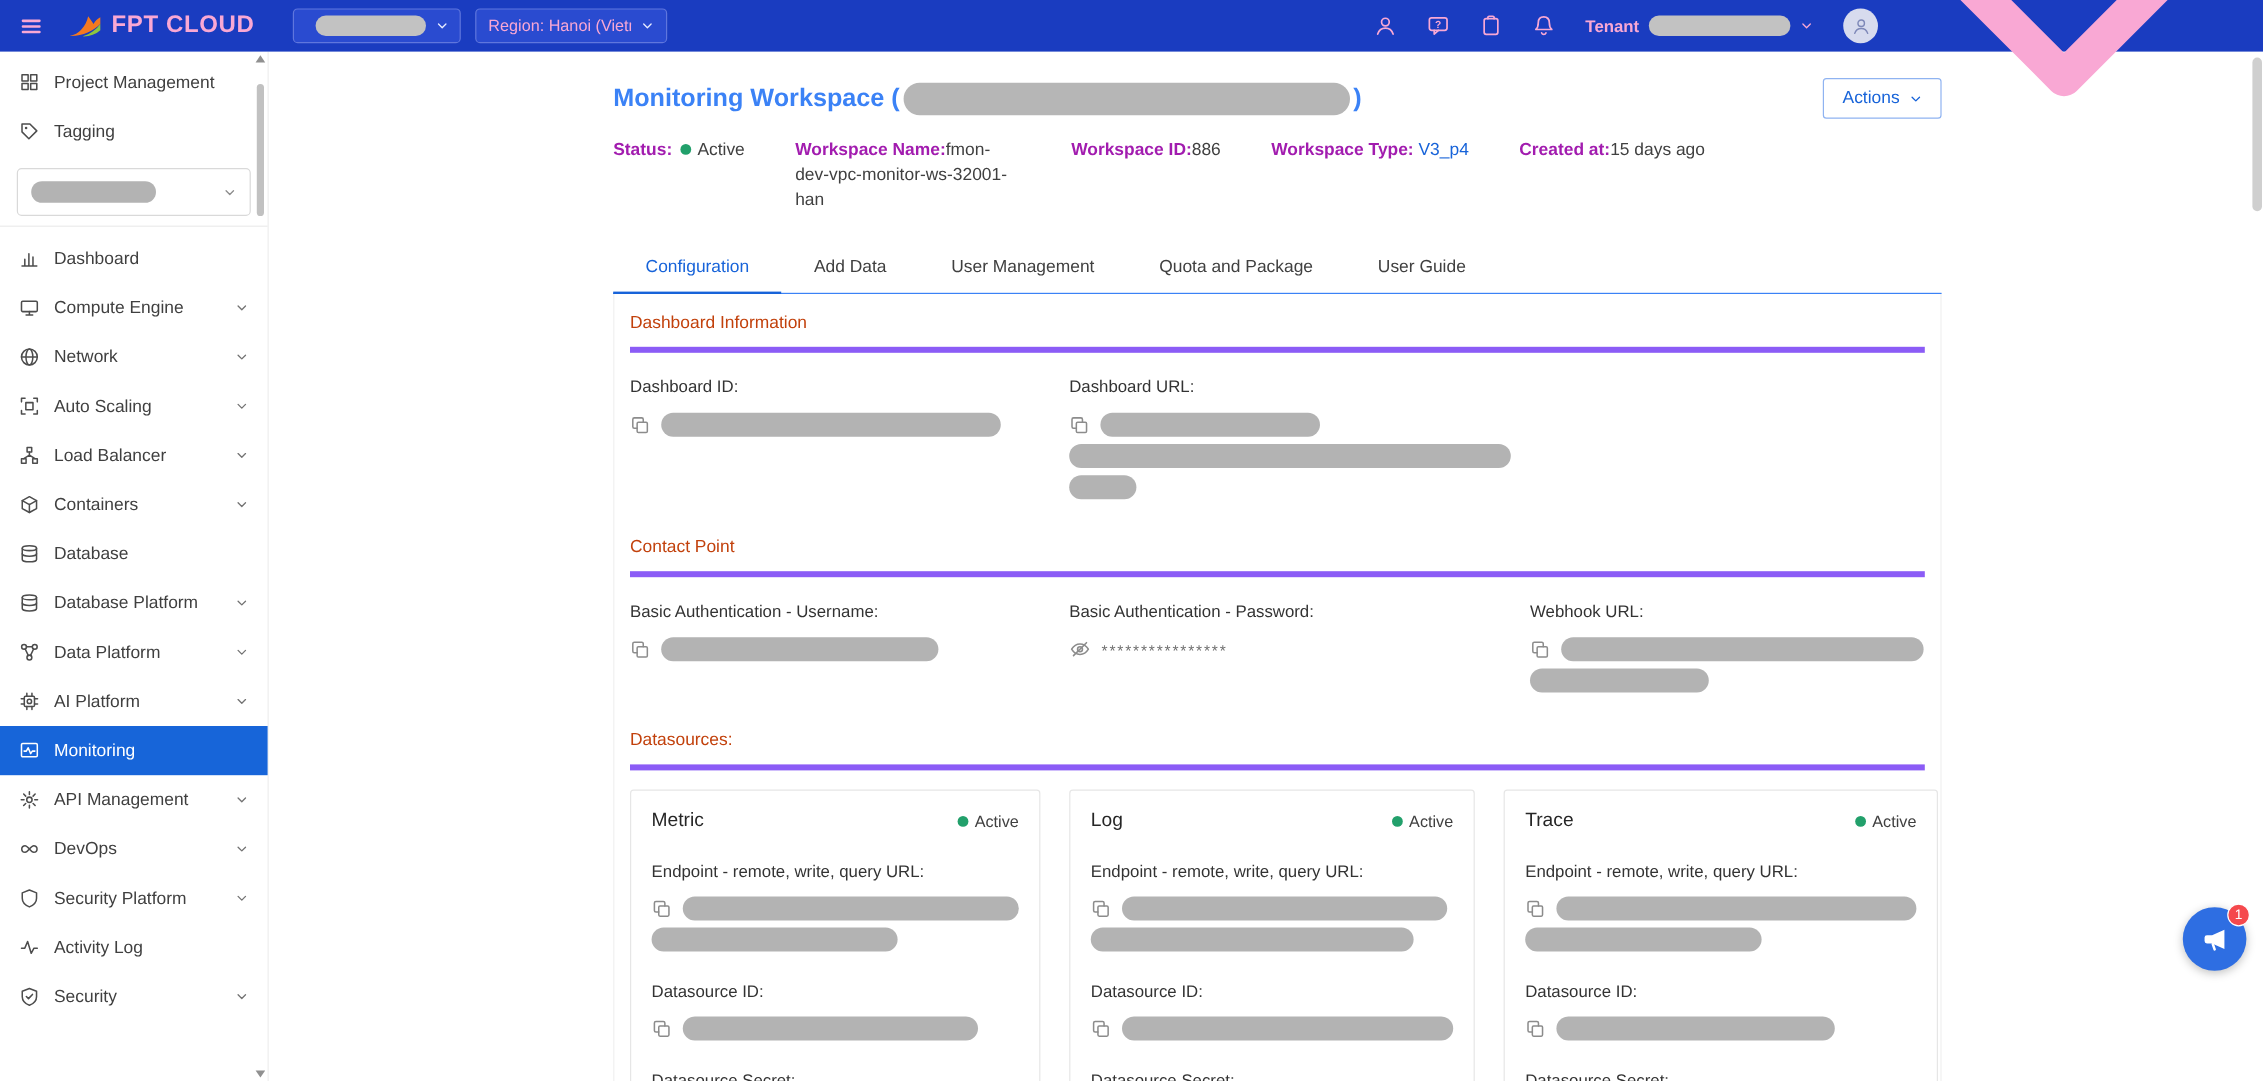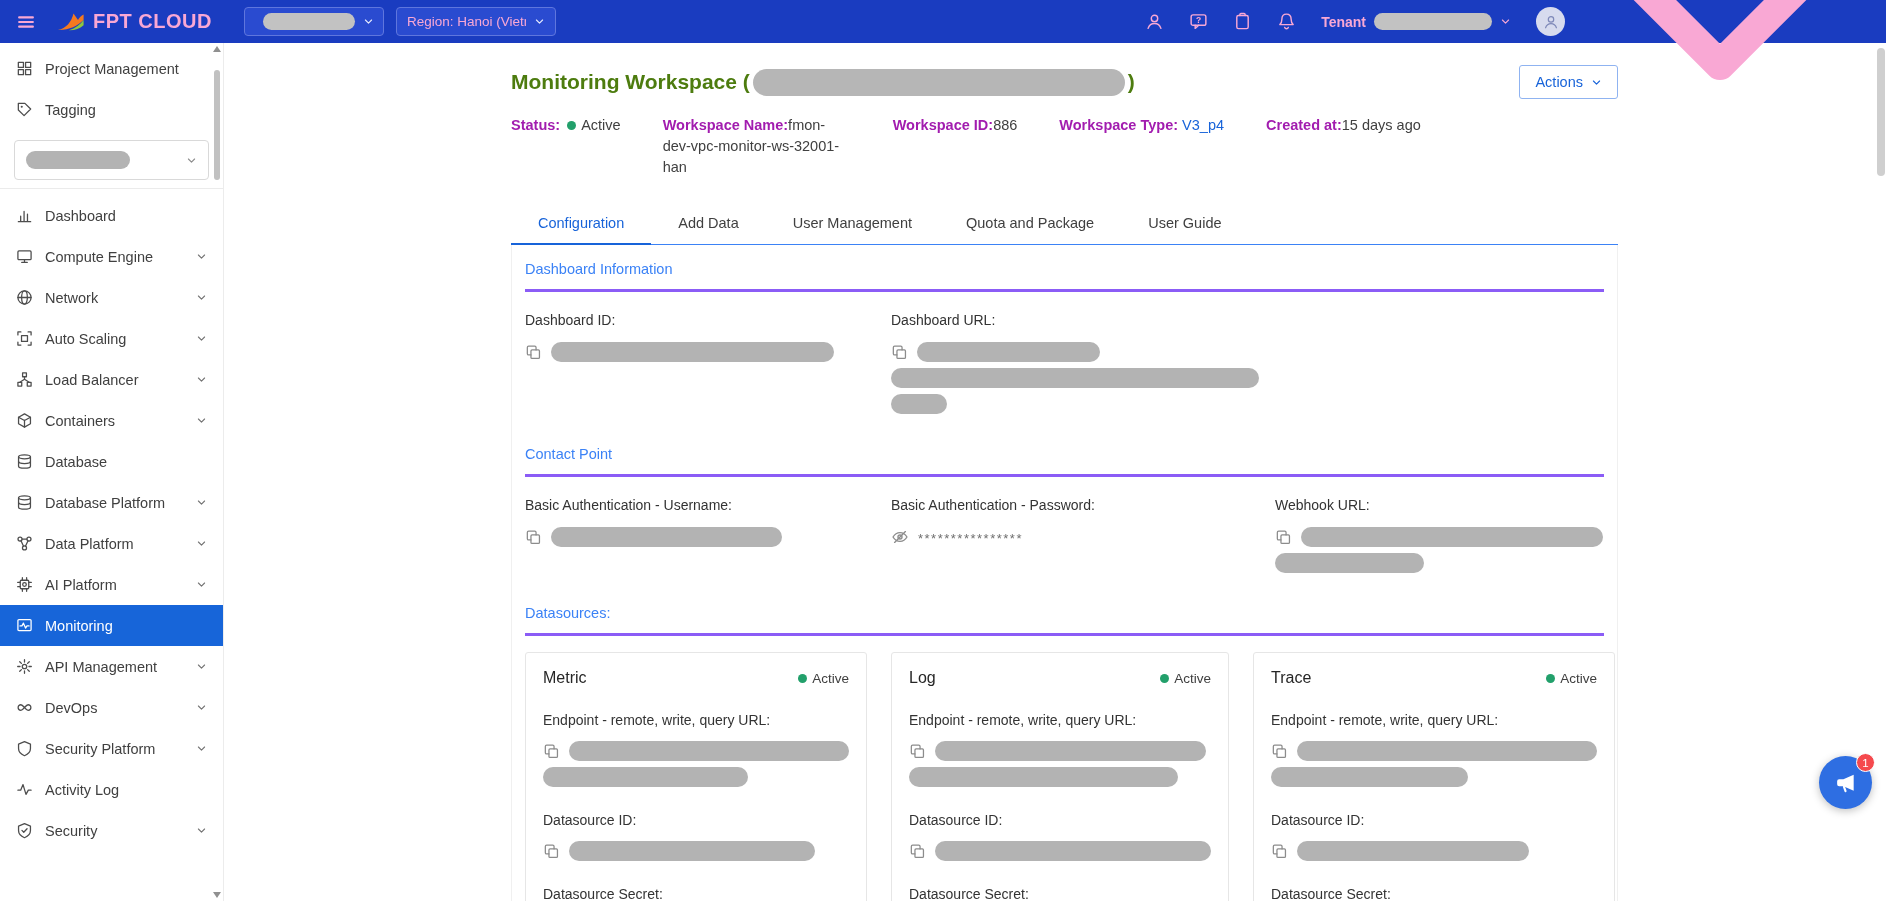--- a/index.html
+++ b/index.html
@@ -51,42 +51,42 @@
     border-left:4px solid transparent;border-right:4px solid transparent}
   .side-scroll .arrow.up{top:0;border-bottom:6px solid #909090}
   .side-scroll .arrow.down{bottom:0;border-top:6px solid #909090}
   .side-scroll .thumb{position:absolute;top:24px;left:2px;width:6px;height:110px;
     background:#c1c1c1;border-radius:3px}
 
   
   .main{flex:1;position:relative;overflow:hidden;background:#fff}
   .content{width:1107px;margin-left:287px;padding-top:22px}
   .header-row{display:flex;align-items:center}
-  .page-title{font-size:21px;font-weight:bold;color:#4d7c0f;display:flex;align-items:center}
+  .page-title{font-size:21px;font-weight:bold;color:#3b82f6;display:flex;align-items:center}
   .title-redact{width:372px;height:27px;border-radius:14px;background:#b6b6b6;margin:0 3px}
   .actions-btn{margin-left:auto;height:34px;padding:0 15px;border:1px solid #8fb3f1;color:var(--link,#1763d9);
     background:#fff;border-radius:3px;font-size:14.5px;display:flex;align-items:center;gap:8px;cursor:pointer;
     font-family:"Liberation Sans",sans-serif}
   .actions-btn .chev{width:11px;height:11px}
 
   .meta-row{display:flex;gap:42px;margin-top:16px;font-size:14.5px;line-height:1.45;align-items:flex-start}
   .meta-label{font-weight:bold;color:#a21caf}
   .meta-value{color:#404040}
   .meta-link{color:var(--link,#1763d9);text-decoration:none;cursor:pointer}
   .name-col{width:188px;word-break:break-word}
   .status-dot{width:9px;height:9px;border-radius:50%;background:var(--green,#22a06b);
     display:inline-block;margin:0 5px 0 7px}
 
   .tabs{display:flex;margin-top:24px;border-bottom:1px solid #3b82f6}
   .tab{padding:13px 27px;font-size:14.5px;color:#404040;cursor:pointer;position:relative;white-space:nowrap}
   .tab.active{color:var(--link,#1763d9)}
   .tab.active::after{content:"";position:absolute;left:0;right:0;bottom:-1px;height:2px;background:var(--link,#1763d9)}
 
   .panel{border-left:1px solid #f0f0f0;border-right:1px solid #f0f0f0;padding:0 13px 40px;min-height:700px}
-  .section-title{font-size:14.5px;color:#3b82f6;padding:16px 0 12px;border-bottom:3px solid #8b5cf6}
+  .section-title{font-size:14.5px;color:#c2410c;padding:16px 0 12px;border-bottom:5px solid #8b5cf6}
   .fields{display:grid;padding:0 0 16px}
   .grid-2{grid-template-columns:366px 1fr}
   .grid-3{grid-template-columns:366px 384px 1fr}
   .field-label{font-size:14px;color:#333;margin-top:20px}
   .val-row{display:flex;align-items:center;gap:9px;margin-top:14px;color:#8c8c8c;min-height:20px}
   .val-row + .val-row{margin-top:6px}
   .copy{width:17px;height:17px;color:#8c8c8c;cursor:pointer}
   .eye{width:18px;height:18px;color:#8c8c8c;cursor:pointer}
   .masked{font-size:13px;color:#6f6f6f;letter-spacing:1.5px;padding-top:3px}
 

